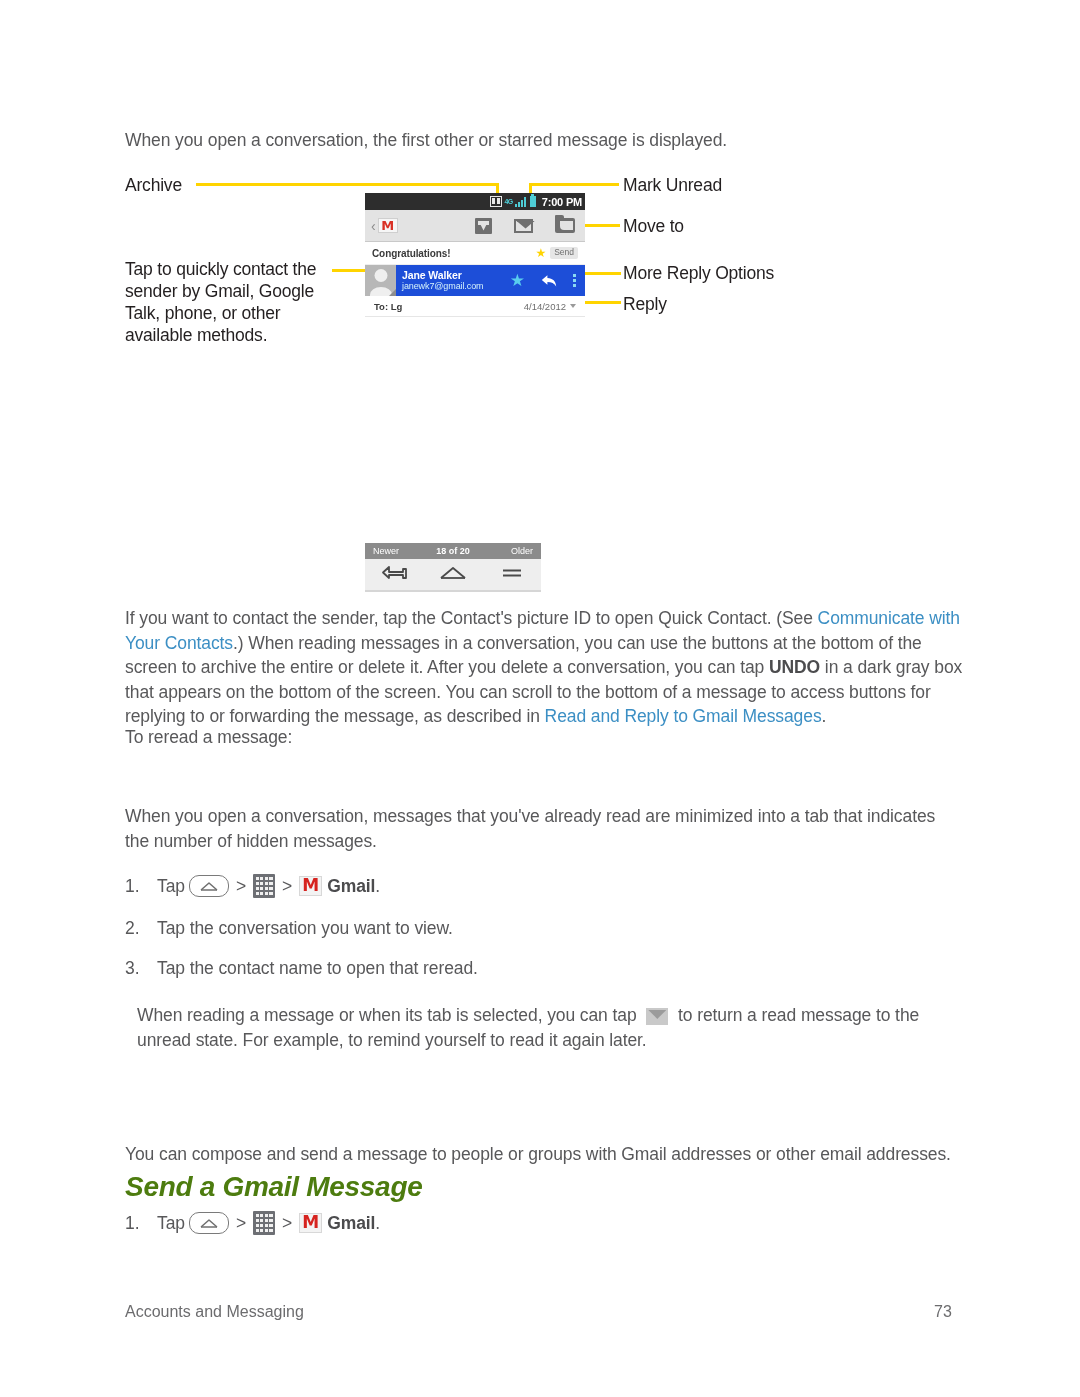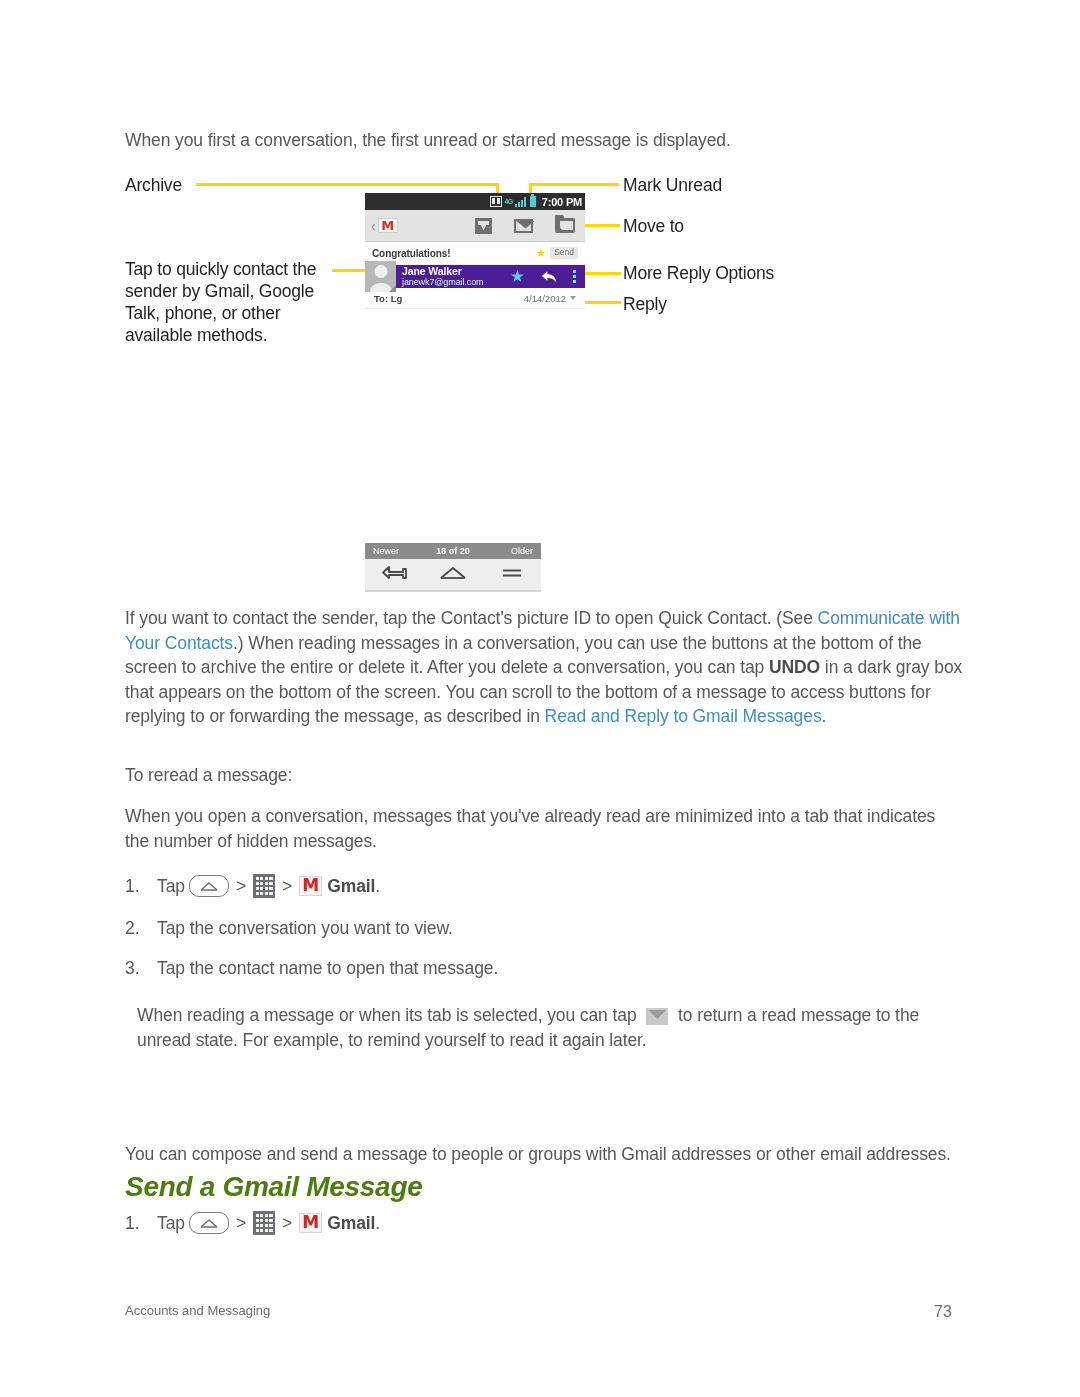--- a/index.html
+++ b/index.html
@@ -264,24 +264,24 @@
   .label-inbox {
     font-size: 8.5px;
     color: #6f6f6f;
     background: #e6e6e6;
     border-radius: 2px;
     padding: 1px 4px 2px 4px;
     line-height: 1;
   }
 
   .sender-row {
-    height: 23px;
-    display: flex;
-    align-items: center;
-    background: #4c1d95;
+    height: 31px;
+    display: flex;
+    align-items: center;
+    background: #1d4ed8;
     position: relative;
   }
   .avatar {
     width: 31px; height: 31px;
     background: #b7b7b7;
     position: relative;
     flex: 0 0 auto;
     overflow: hidden;
   }
   .avatar .head {
@@ -507,36 +507,36 @@
     font-style: italic;
     font-weight: bold;
     color: #4d7c0f;
     letter-spacing: -0.3px;
   }
 
   
   #footer-left {
     position: absolute;
     left: 125px; top: 1303px;
-    font-size: 13px;
+    font-size: 16px;
     color: #6c6c6e;
   }
   #footer-right {
     position: absolute;
     left: 934px; top: 1303px;
     font-size: 16px;
     color: #6c6c6e;
   }
 </style>
 </head>
 <body>
 
 <div class="page">
 
-  <div class="body-text" id="intro-line">When you first a conversation, the first unread or starred message is displayed.</div>
+  <div class="body-text" id="intro-line">When you open a conversation, the first other or starred message is displayed.</div>
 
   <div class="callout-label" id="callout-archive">Archive</div>
   <div class="callout-label" id="callout-quick-contact">Tap to quickly contact the sender by Gmail, Google Talk, phone, or other available methods.</div>
   <div class="callout-label" id="callout-mark-unread">Mark Unread</div>
   <div class="callout-label" id="callout-move-to">Move to</div>
   <div class="callout-label" id="callout-more-reply">More Reply Options</div>
   <div class="callout-label" id="callout-reply">Reply</div>
 
   <div class="lead h" style="left:196px; top:183px; width:302px;"></div>
   <div class="lead v" style="left:496px; top:183px; height:38px;"></div>
@@ -650,21 +650,21 @@
           <path d="M6 6.5 L24 6.5 M6 11.5 L24 11.5" stroke="#4a4a4a" stroke-width="2.2" stroke-linecap="butt"></path>
         </svg>
       </span>
     </div>
   </div>
 
   <div class="body-text" style="left:125px; top:606px; width:838px;">
     <span>If you want to contact the sender, tap the Contact's picture ID to open Quick Contact. (See </span><span class="link">Communicate with Your Contacts</span><span>.) When reading messages in a conversation, you can use the buttons at the bottom of the screen to archive the entire or delete it. After you delete a conversation, you can tap </span><span class="bold">UNDO</span><span> in a dark gray box that appears on the bottom of the screen. You can scroll to the bottom of a message to access buttons for replying to or forwarding the message, as described in </span><span class="link">Read and Reply to Gmail Messages</span><span>.</span>
   </div>
 
-  <div class="body-text" style="left:125px; top:763px; width:838px;">To reread a message:</div>
+  <div class="body-text" style="left:125px; top:725px; width:838px;">To reread a message:</div>
 
   <div class="body-text" style="left:125px; top:804px; width:830px;">When you open a conversation, messages that you've already read are minimized into a tab that indicates the number of hidden messages.</div>
 
   <div class="list-item" style="left:125px; top:874px;">
     <span class="list-num">1.</span>
     <span>Tap</span>
     <span class="ic-home-key">
       <svg width="22" height="12" viewBox="0 0 22 12" aria-hidden="true">
         <path d="M3 10 L11 3 L19 10" fill="none" stroke="#6f6f6f" stroke-width="1.5" stroke-linejoin="round"></path>
         <path d="M3 10 L19 10" fill="none" stroke="#6f6f6f" stroke-width="1.5"></path>
@@ -697,21 +697,21 @@
       <span>.</span>
   </div>
 
   <div class="list-item" style="left:125px; top:916px;">
     <span class="list-num">2.</span>
     <span>Tap the conversation you want to view.</span>
   </div>
 
   <div class="list-item" style="left:125px; top:956px;">
     <span class="list-num">3.</span>
-    <span>Tap the contact name to open that message.</span>
+    <span>Tap the contact name to open that reread.</span>
   </div>
 
   <div class="body-text" style="left:125px; top:1003px; width:830px;margin-left:12px;">
     <span>When reading a message or when its tab is selected, you can tap </span><span class="ic-env-inline"></span><span> to return a read message to the unread state. For example, to remind yourself to read it again later.</span>
   </div>
 
   <h2 id="heading-send">Send a Gmail Message</h2>
 
   <div class="body-text" style="left:125px; top:1142px; width:830px;">You can compose and send a message to people or groups with Gmail addresses or other email addresses.</div>
 

